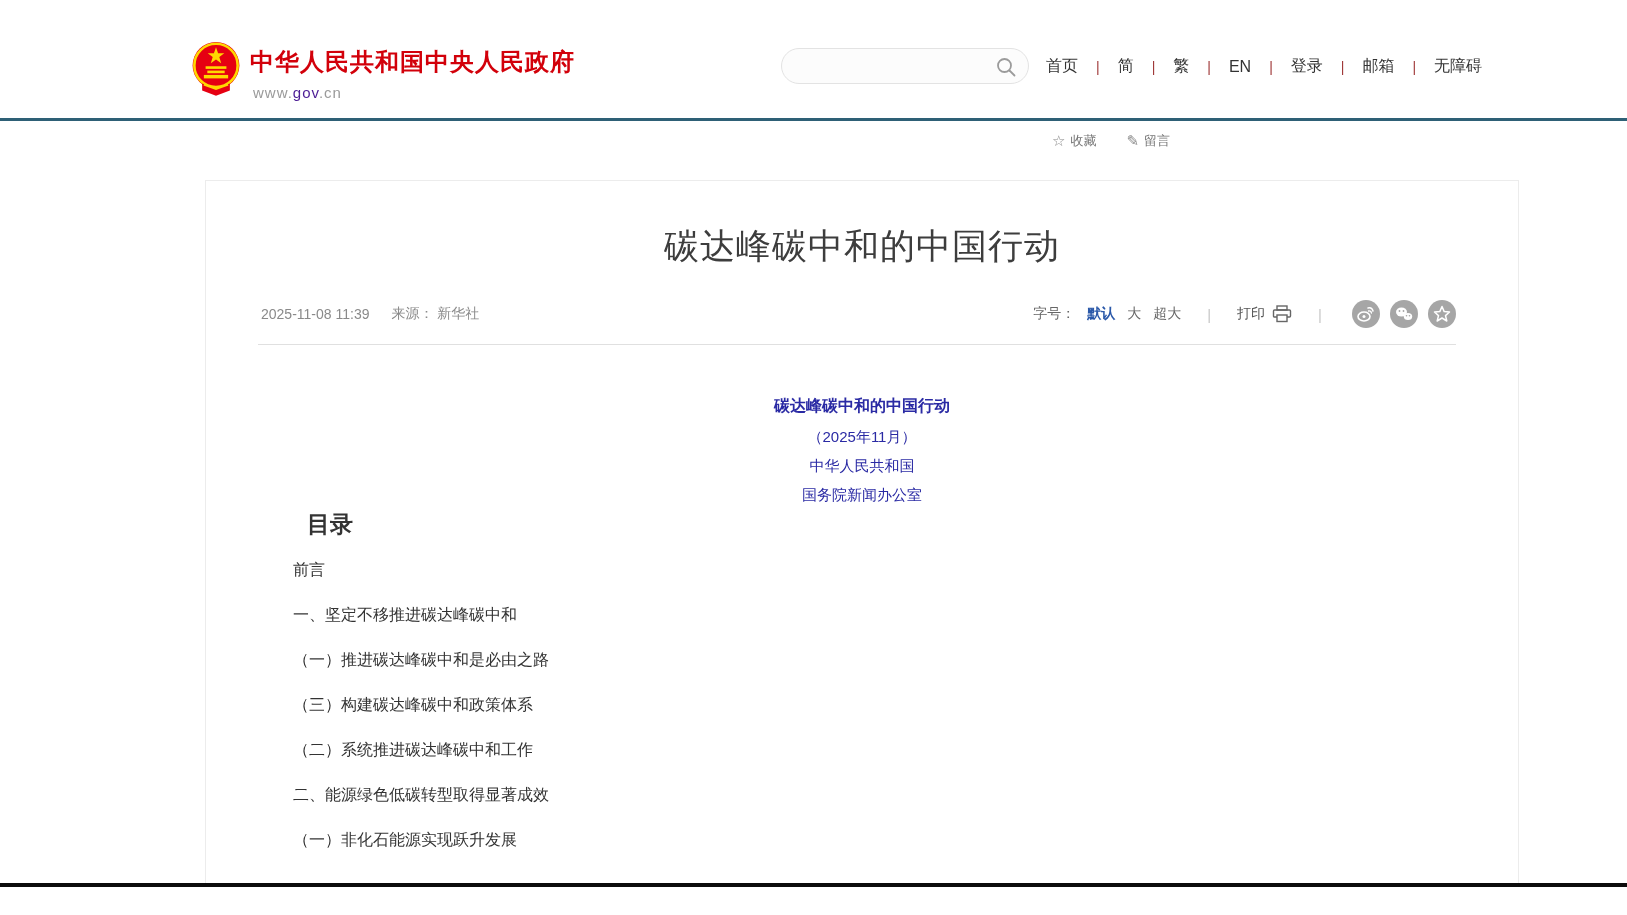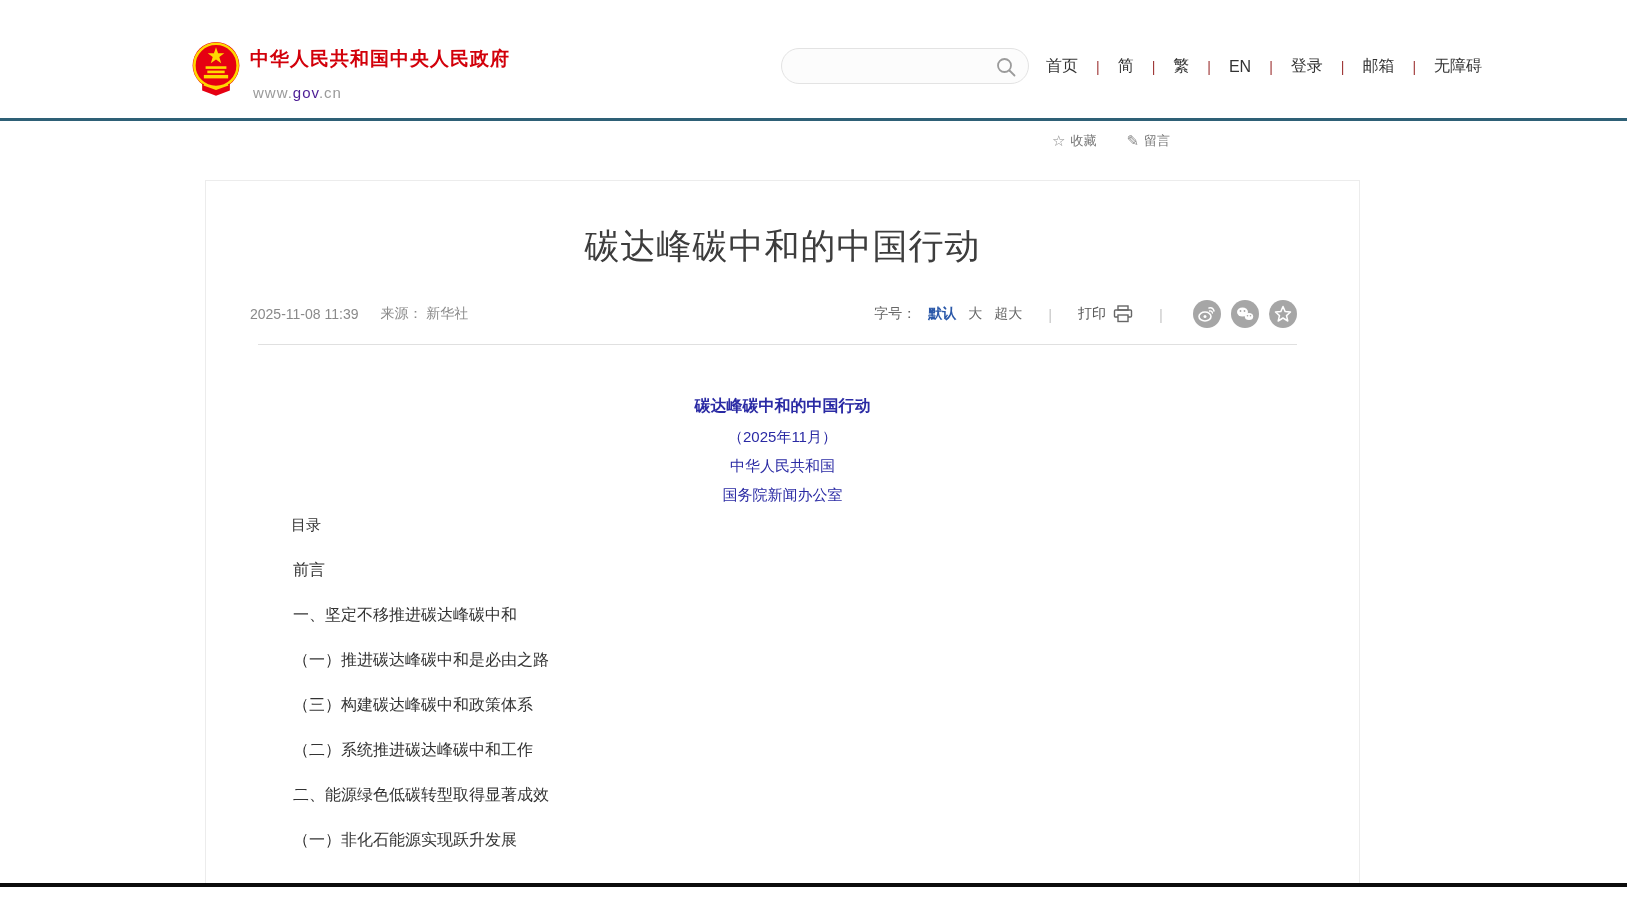--- a/index.html
+++ b/index.html
@@ -6,21 +6,21 @@
   html,body { margin:0; padding:0; }
   body {
     width:1627px; height:915px; position:relative; overflow:hidden;
     background:#ffffff; font-family:"Liberation Sans", sans-serif; color:#333;
   }
 
   
   .header { position:absolute; left:0; top:0; width:1627px; height:121px;
             background:#fff; border-bottom:3px solid #2e6076; }
   .logo { position:absolute; left:190px; top:40px; width:52px; height:56px; cursor:pointer; }
-  .site-title { position:absolute; left:250px; top:46px; font-size:19px; font-weight:bold;
+  .site-title { position:absolute; left:250px; top:46px; font-size:24px; font-weight:bold;
                 color:#d2000a; letter-spacing:1px; white-space:nowrap; cursor:pointer; }
   .site-url { position:absolute; left:253px; top:84px; font-size:15px; color:#9a9a9a; letter-spacing:1px; }
   .site-url .gov { color:#4c1d95; }
 
   .search-box { position:absolute; left:781px; top:48px; width:248px; height:36px;
                 border:1px solid #e3e3e3; border-radius:18px; background:#fcfcfc; }
   .search-input { position:absolute; left:16px; top:4px; width:190px; height:26px; border:none;
                   outline:none; background:transparent; font-size:14px; color:#333;
                   font-family:"Liberation Sans", sans-serif; }
   .search-icon { position:absolute; right:11px; top:7px; width:22px; height:22px; cursor:pointer; }
@@ -30,47 +30,47 @@
   .top-nav .nav-item { cursor:pointer; }
   .top-nav .sep { color:#a03a3a; font-size:14px; padding:0 2px; }
 
   
   .action-row { position:absolute; left:1052px; top:132px; display:flex; gap:30px;
                 font-size:13px; color:#757575; align-items:center; }
   .action-row .act { cursor:pointer; display:flex; align-items:center; gap:5px; }
   .action-row .glyph { font-size:15px; color:#8a8a8a; }
 
   
-  .article { position:absolute; left:205px; top:180px; width:1155px; height:703px;
+  .article { position:absolute; left:205px; top:180px; width:1314px; height:703px;
              background:#fff; border:1px solid #ececec; border-bottom:none; }
   .article-title { margin:42px 40px 0; text-align:center; font-size:35px; font-weight:500;
                    color:#3d3d3d; letter-spacing:1px; }
 
   .meta-row { display:flex; justify-content:space-between; align-items:center;
-              margin:30px 62px 0 44px; font-size:14px; color:#8a8a8a; }
+              margin:30px 62px 0 55px; font-size:14px; color:#8a8a8a; }
   .meta-left { display:flex; gap:22px; align-items:center; }
   .meta-right { display:flex; gap:12px; align-items:center; color:#666; }
   .fs-label { color:#666; }
   .fs-opt { cursor:pointer; color:#666; }
   .fs-opt.selected { color:#2a58a9; font-weight:bold; }
   .meta-sep { color:#c8c8c8; margin:0 14px; font-size:15px; }
   .print-btn { display:flex; align-items:center; gap:7px; color:#555; cursor:pointer; }
   .share-icons { display:flex; gap:10px; align-items:center; margin-left:4px; }
   .share-circle { width:28px; height:28px; cursor:pointer; }
 
   .divider { border-top:1px solid #e0e0e0; margin:16px 62px 0 52px; }
 
   
   .body-text { margin:52px 55px 0; font-size:16px; color:#333; }
   .body-text p { margin:0 0 26px; line-height:19px; }
   .p-indent { text-indent:2em; }
   .doc-head { text-align:center; color:#2a2aa4; }
   .doc-head p { margin:0 0 12px; line-height:17px; font-size:15px; }
   .doc-head .doc-title { font-size:16px; font-weight:bold; margin-bottom:14px; }
-  .toc-heading { font-weight:normal; font-size:15px; color:#333; margin:22px 0 26px; text-indent:2em; }
+  .toc-heading { font-weight:bold; font-size:23px; color:#333; margin:22px 0 26px; text-indent:2em; }
   .toc-item { cursor:default; }
 
   
   .bottom-bar { position:absolute; left:0; top:883px; width:1627px; height:4px; background:#0c0c0c; }
 </style>
 </head>
 <body>
 
 <div class="header">
 

